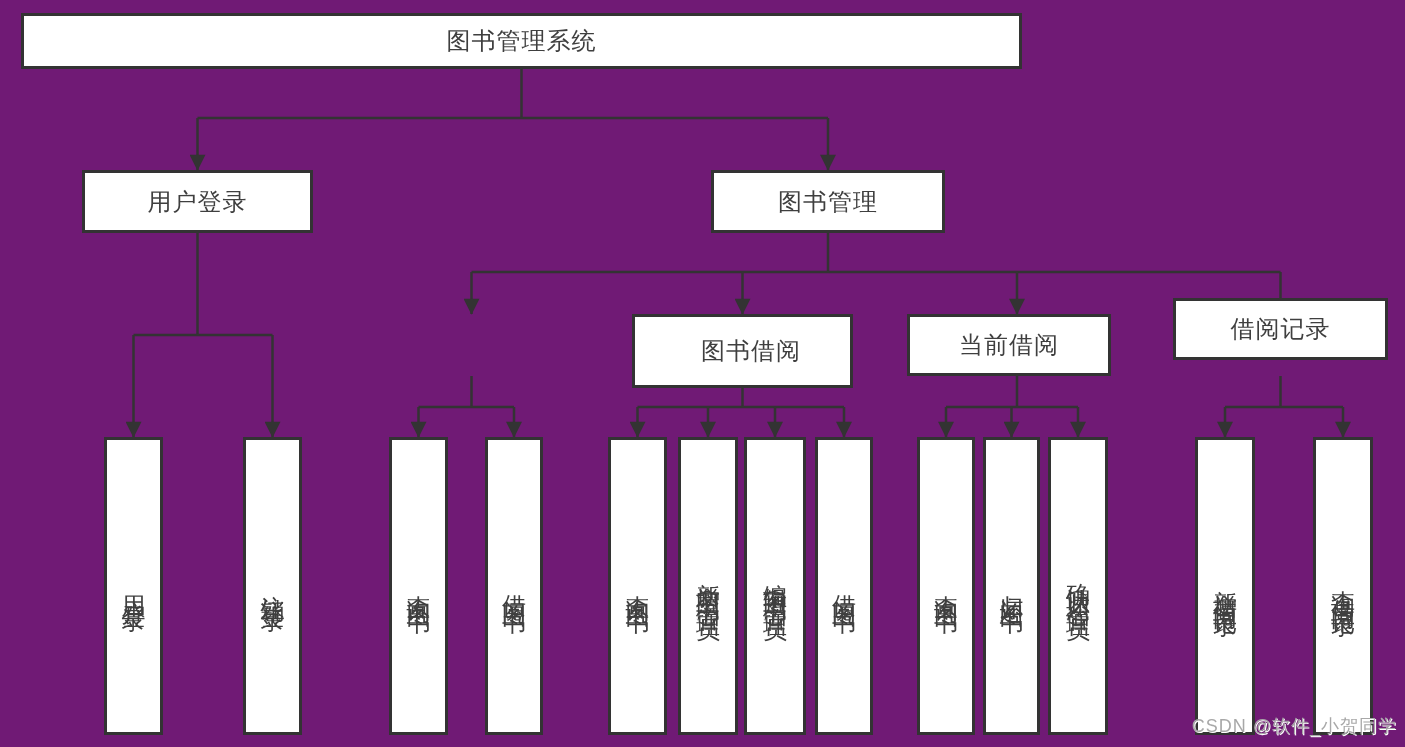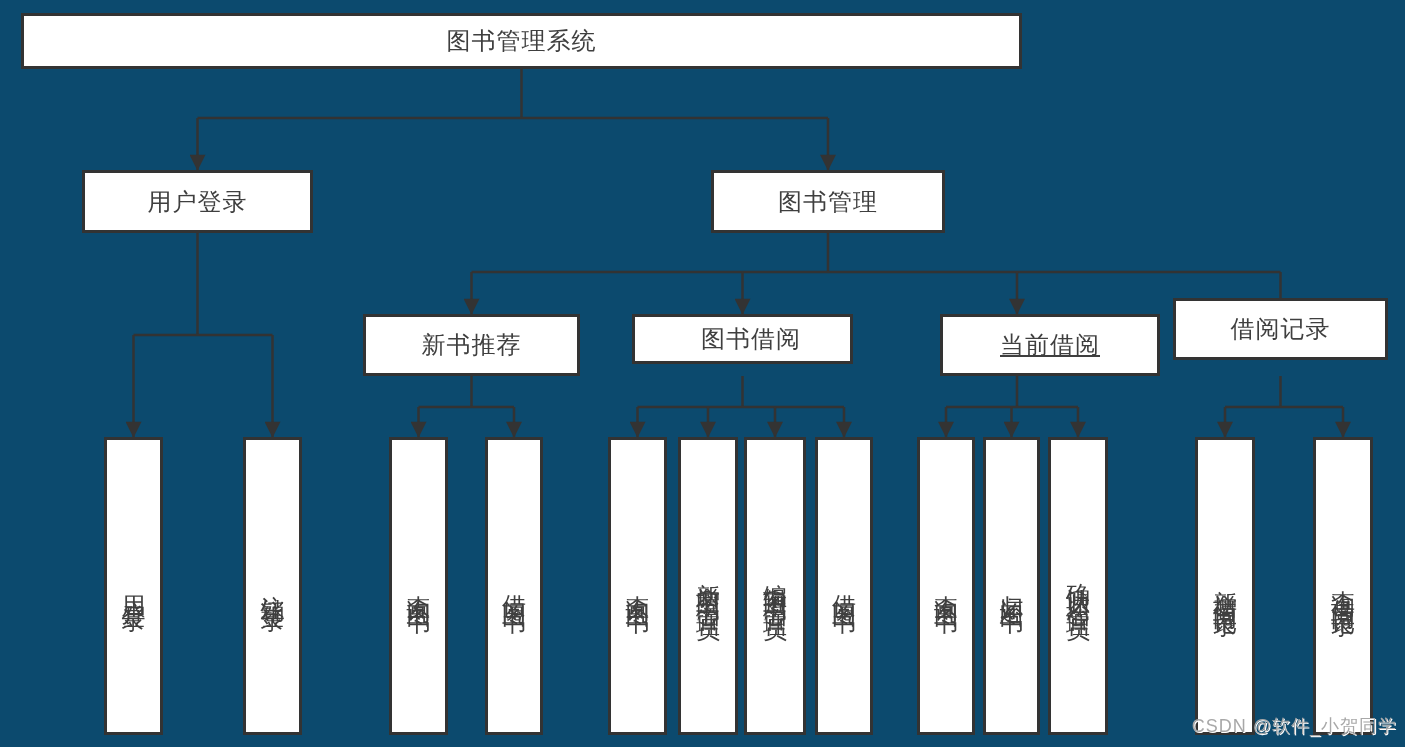--- a/index.html
+++ b/index.html
@@ -5,21 +5,21 @@
   html, body { margin: 0; padding: 0; }
   body {
     width: 1405px; height: 747px;
     background: #ffffff;
     font-family: "Liberation Sans", "DejaVu Sans", sans-serif;
     overflow: hidden;
   }
   .canvas {
     position: relative;
     width: 1405px; height: 747px;
-    background: #0c4a6e;
+    background: #701a75;
   }
   .connectors {
     position: absolute; left: 0; top: 0;
   }
   .box {
     position: absolute;
     box-sizing: border-box;
     background: #ffffff;
     border: 3px solid #333333;
     display: flex;
@@ -100,23 +100,22 @@
     <line x1="1225" y1="407" x2="1343" y2="407"></line>
     <line x1="1225" y1="407" x2="1225" y2="437" marker-end="url(#arrow)"></line>
     <line x1="1343" y1="407" x2="1343" y2="437" marker-end="url(#arrow)"></line>
   </svg>
 
   <div class="box" style="left:21px; top:13px; width:1001px; height:56px;">图书管理系统</div>
 
   <div class="box" style="left:82px; top:170px; width:231px; height:63px;">用户登录</div>
   <div class="box" style="left:711px; top:170px; width:234px; height:63px;font-family:Liberation Serif, serif;">图书管理</div>
 
-  <div class="box" style="left:363px; top:314px; width:217px; height:62px;">新书推荐</div>
-  <div class="box" style="left:632px; top:314px; width:221px; height:50px;padding-left:17px;">图书借阅</div>
-  <div class="box" style="left:940px; top:314px; width:220px; height:62px;text-decoration:underline;">当前借阅</div>
+  <div class="box" style="left:632px; top:314px; width:221px; height:74px;padding-left:17px;">图书借阅</div>
+  <div class="box" style="left:907px; top:314px; width:204px; height:62px;">当前借阅</div>
   <div class="box" style="left:1173px; top:298px; width:215px; height:62px;">借阅记录</div>
 
   <div class="box vbox" style="left:104px; top:437px; width:59px; height:298px;">用户登录</div>
   <div class="box vbox" style="left:243px; top:437px; width:59px; height:298px;">注销登录</div>
 
   <div class="box vbox" style="left:389px; top:437px; width:59px; height:298px;">查询图书</div>
   <div class="box vbox" style="left:485px; top:437px; width:58px; height:298px;">借阅图书</div>
 
   <div class="box vbox" style="left:608px; top:437px; width:59px; height:298px;">查询图书</div>
   <div class="box vbox" style="left:678px; top:437px; width:60px; height:298px;">新增图书（管理员）</div>

